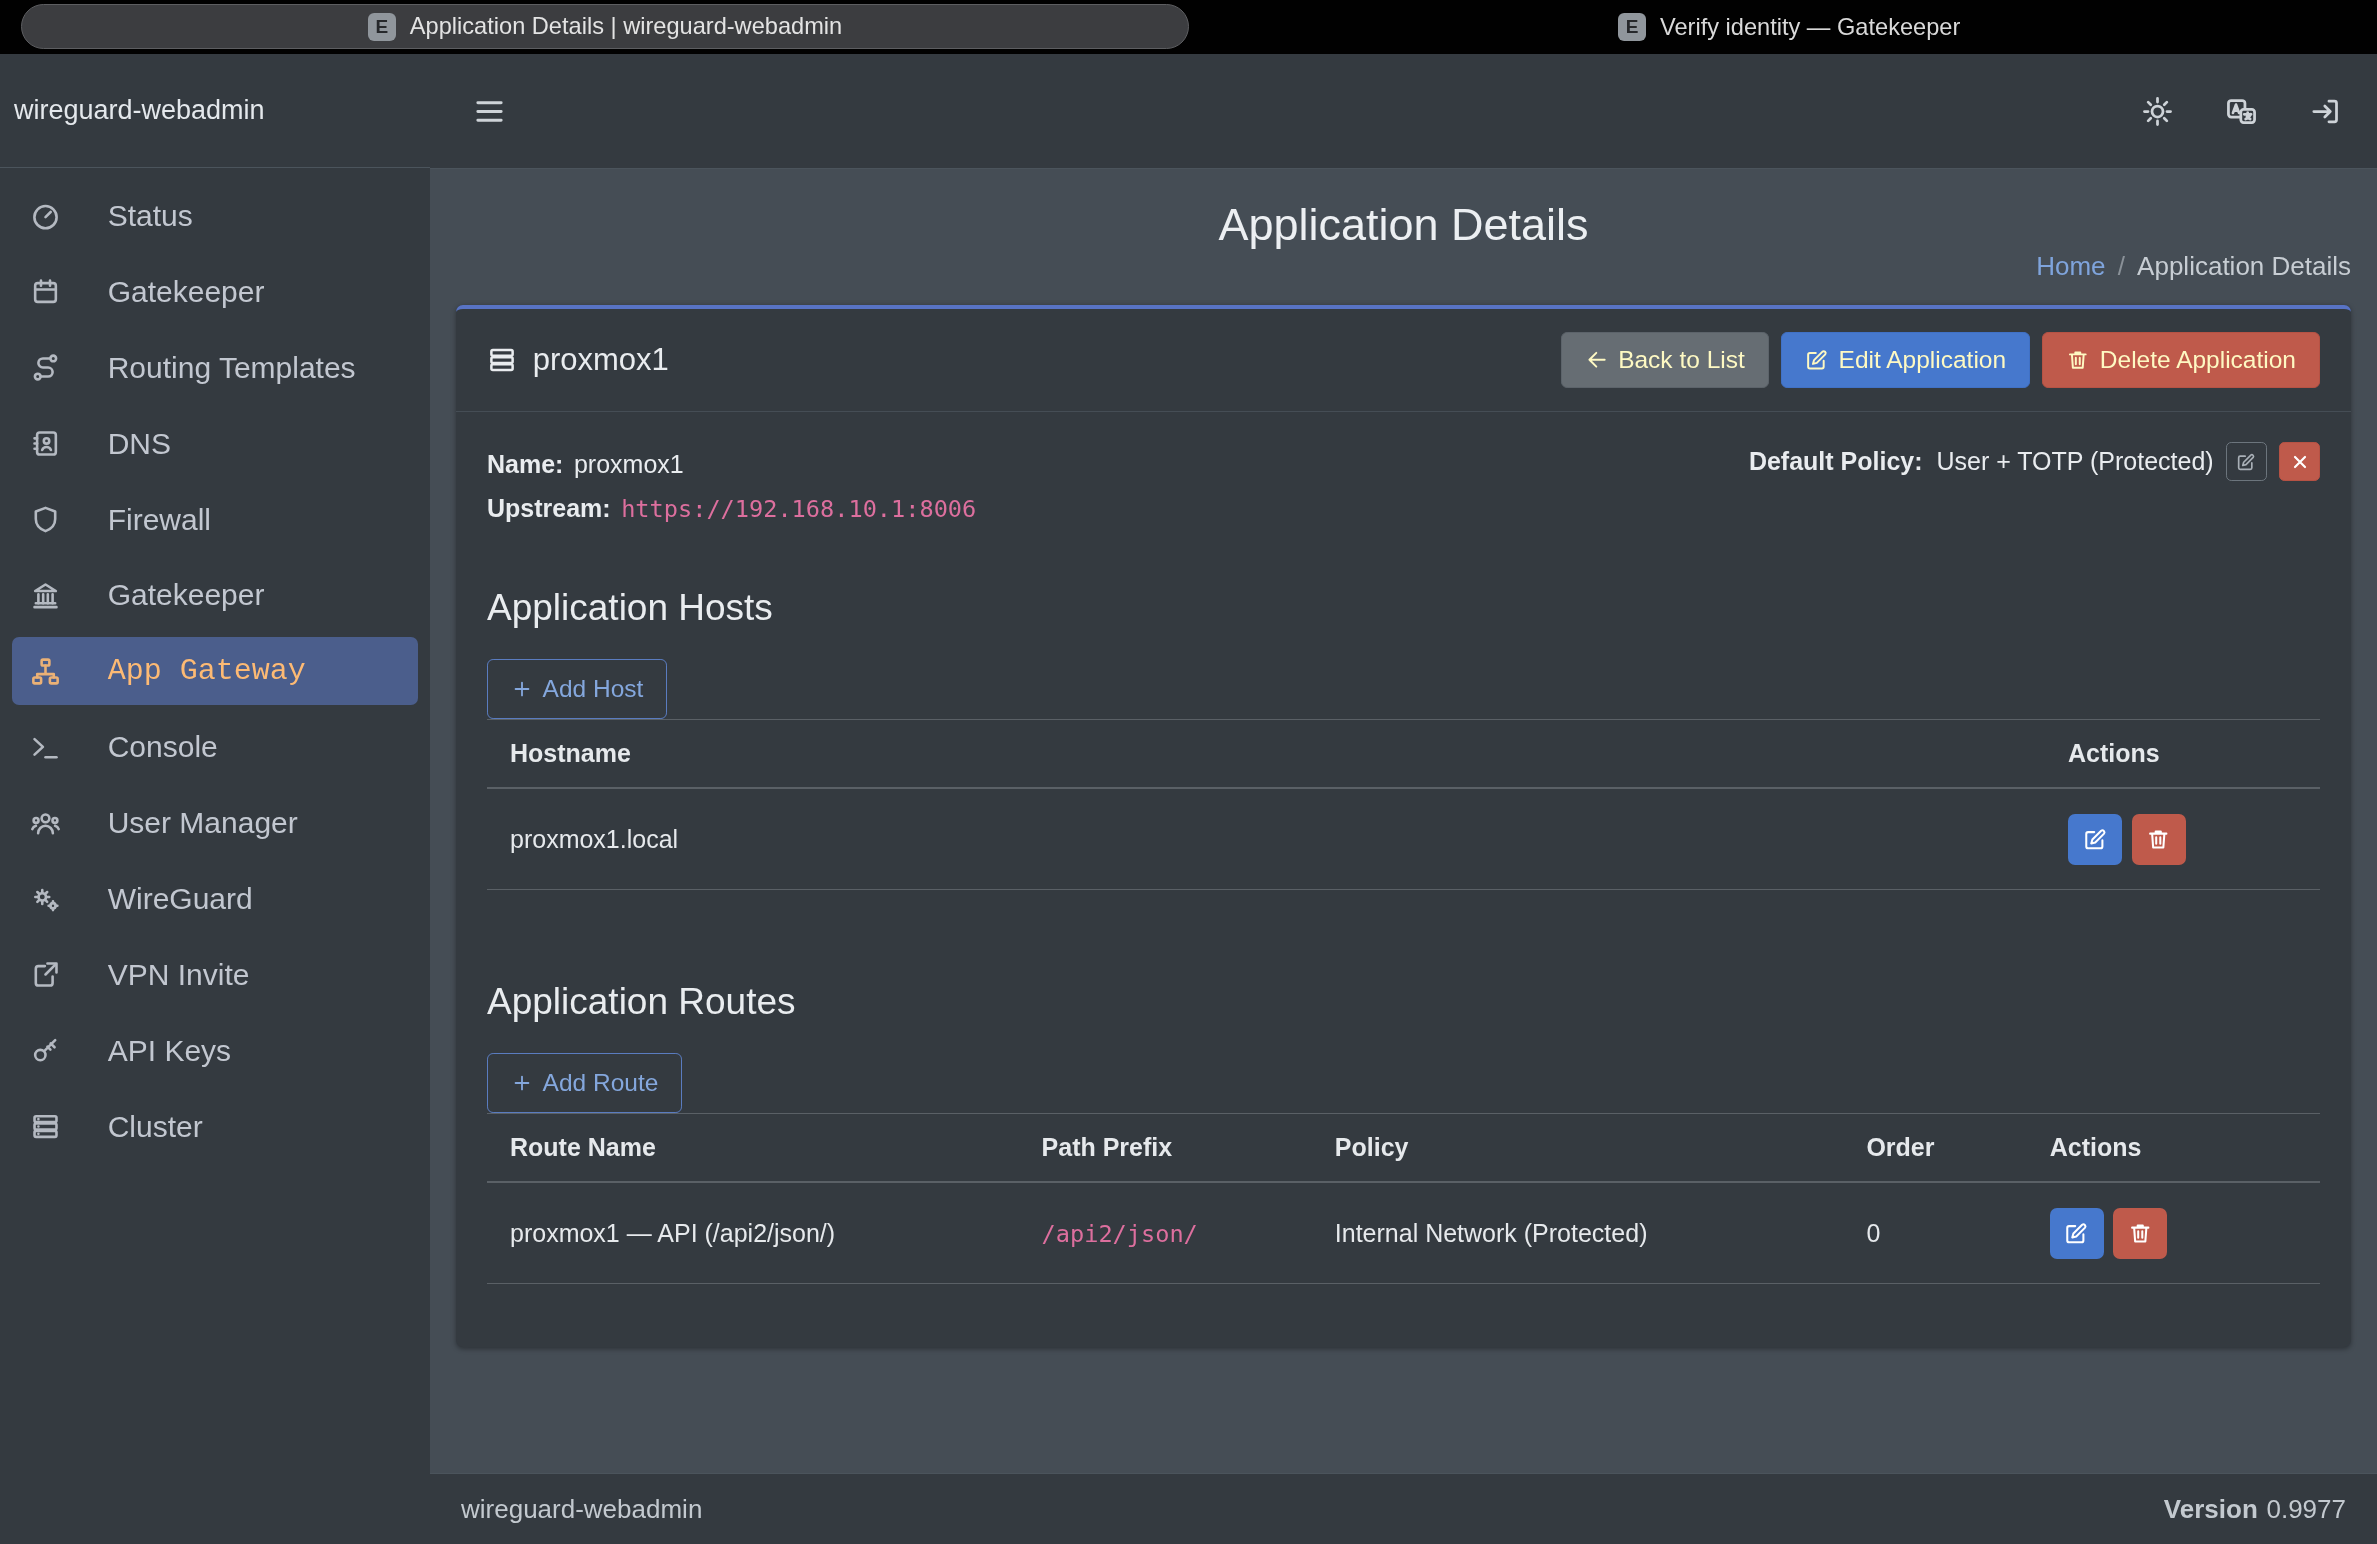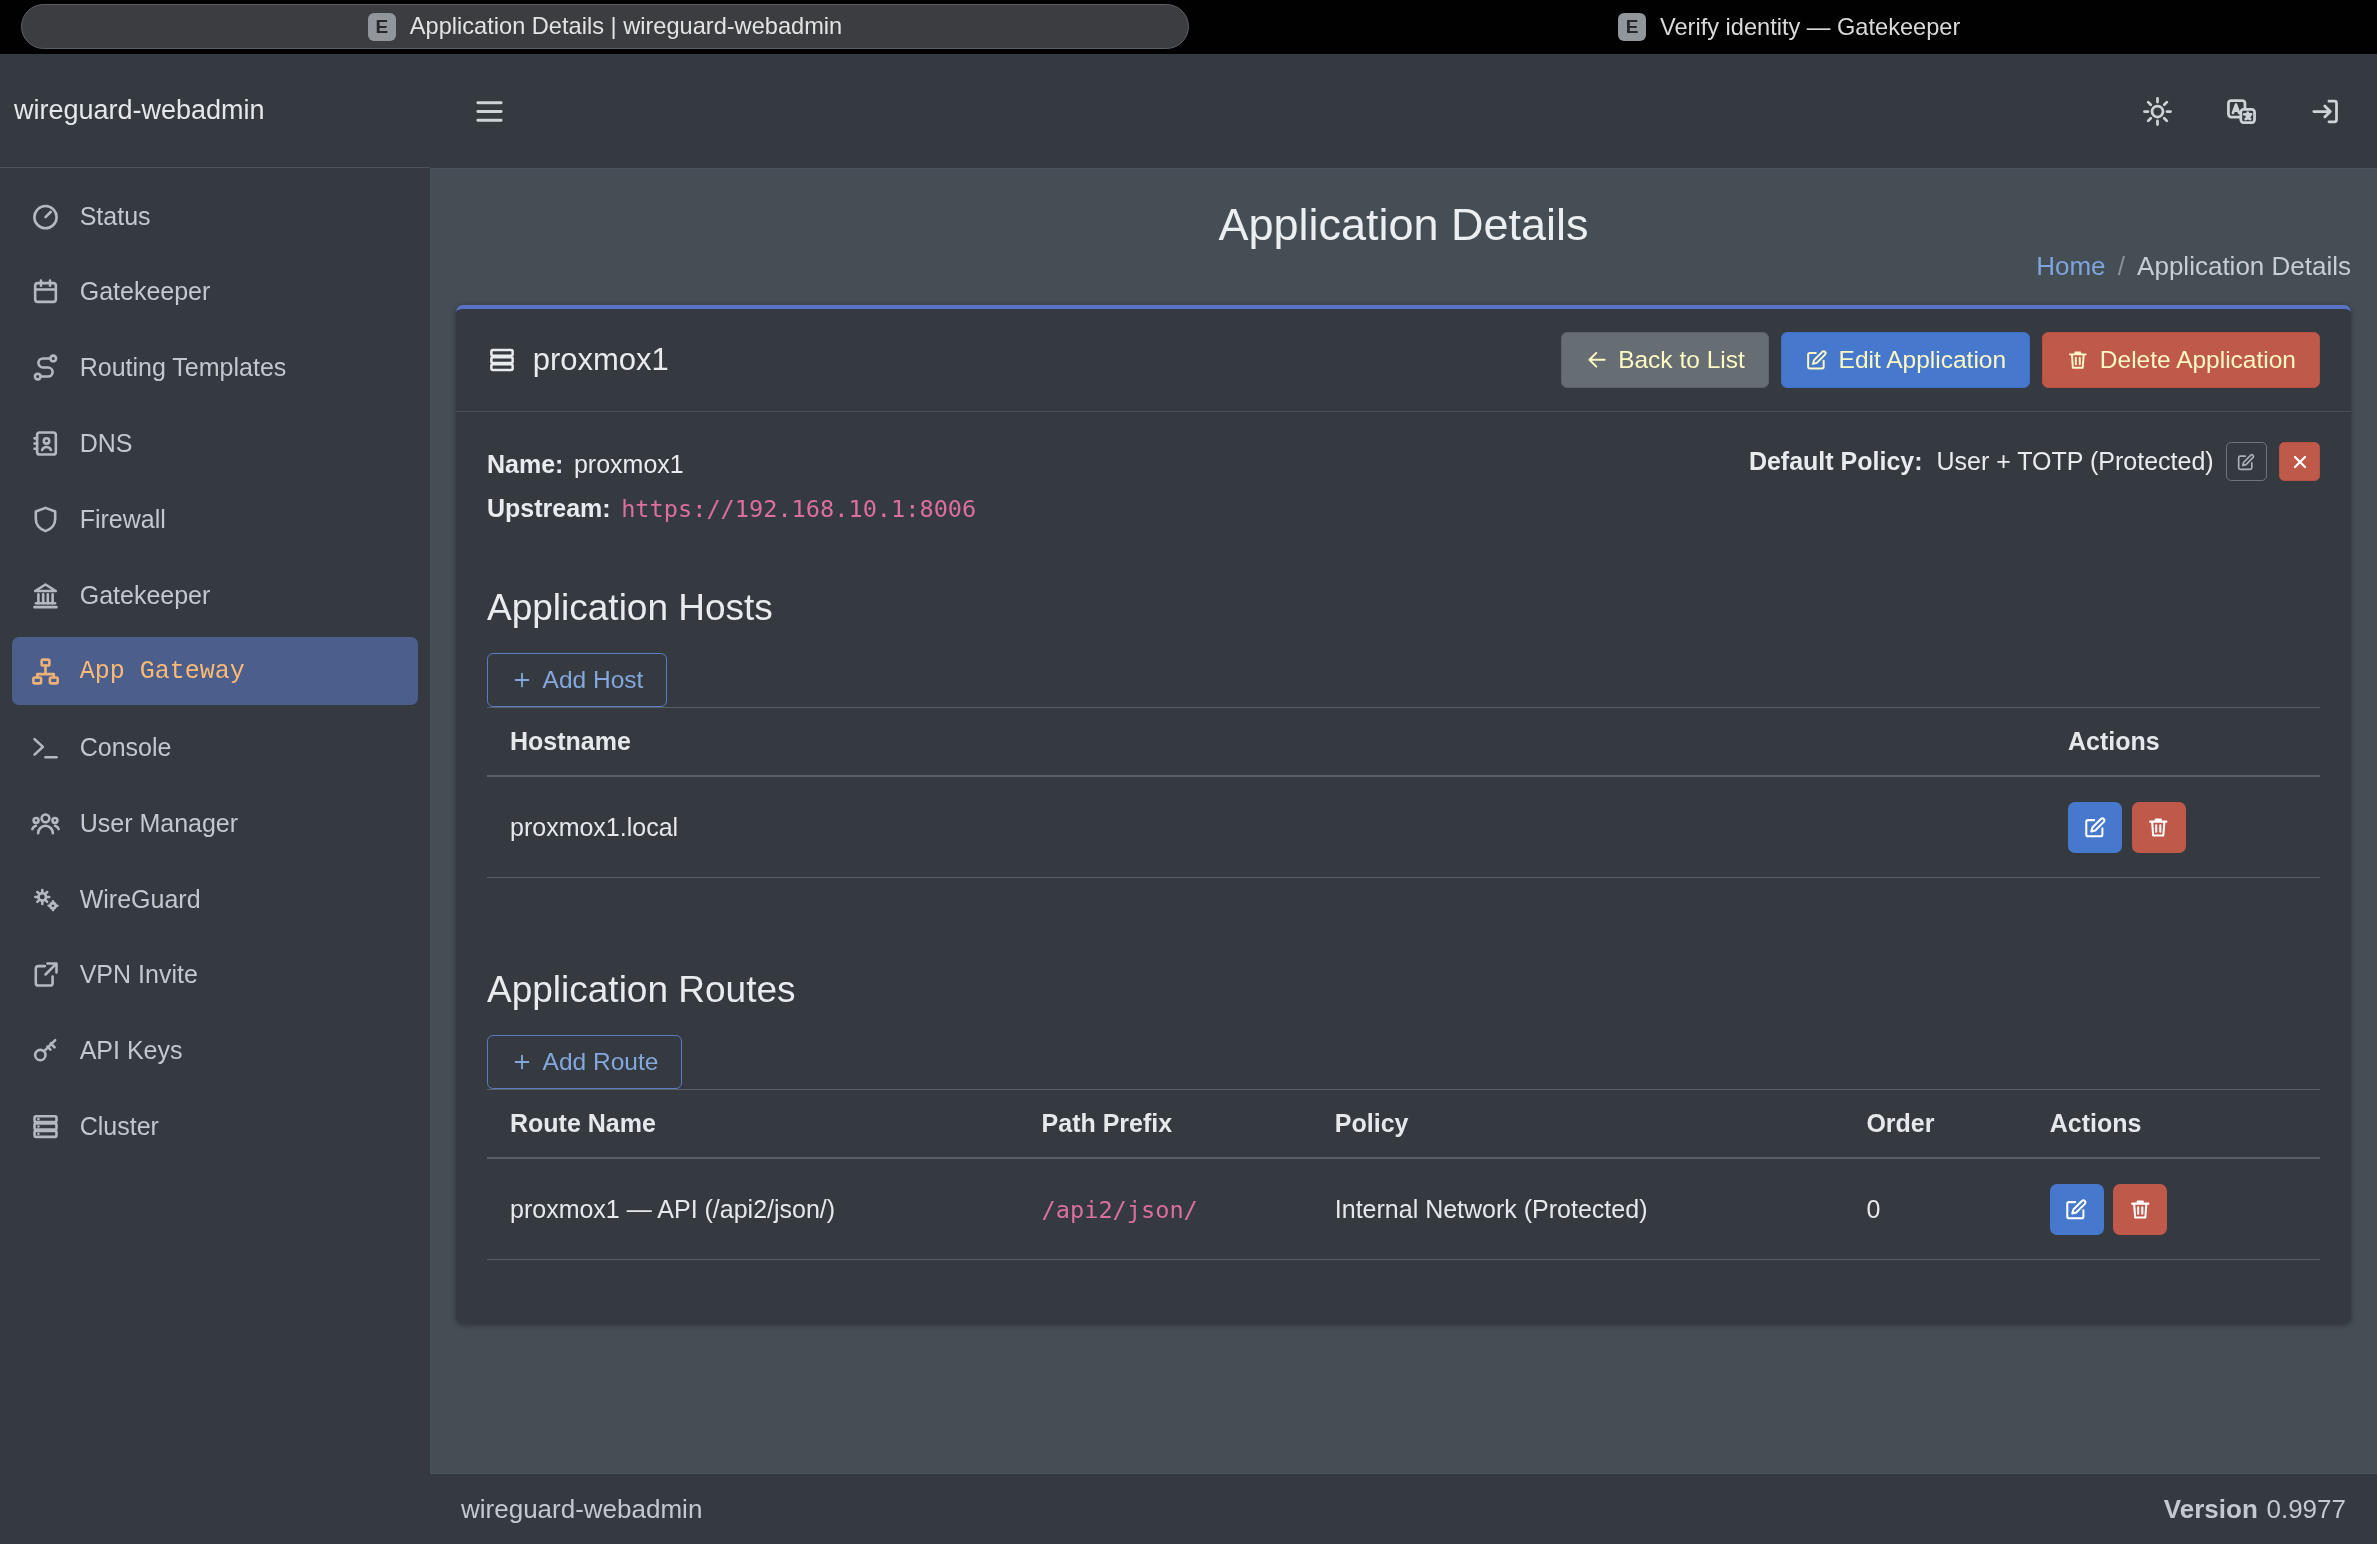--- a/index.html
+++ b/index.html
@@ -20,21 +20,21 @@
     font-weight:700; font-size:19px; display:flex; align-items:center; justify-content:center; flex:0 0 auto; }
 
   
   .app { display:flex; height:1490px; }
 
   .sidebar { width:430px; flex:0 0 auto; background:#343a40; }
   .brand { height:114px; border-bottom:0.9px solid #4b545c; display:flex; align-items:center;
     padding-left:14px; font-size:27px; color:#e4e8ec; }
   .nav { padding:14px 12.2px; }
   .nav-item { display:flex; align-items:center; height:68px; margin-bottom:7.9px; padding:0 17.5px;
-    border-radius:7px; color:#c2c7d0; font-size:25px; text-decoration:none; }
+    border-radius:7px; color:#c2c7d0; font-size:30px; text-decoration:none;gap:28px; }
   .nav-item .ic { width:31px; height:31px; margin-right:19px; flex:0 0 auto; opacity:.9; }
   .nav-item.active { background:#4b5e8c; color:#fdba74;font-family:Liberation Mono, monospace; }
 
   .content { flex:1; display:flex; flex-direction:column; background:#454d55; }
 
   .topbar { height:115px; flex:0 0 auto; background:#343a40; border-bottom:0.9px solid #4b545c;
     display:flex; align-items:center; padding:0 35px 0 42px; color:#ced3d8; }
   .hamburger .ic { width:35px; height:35px; }
   .topbar-right { margin-left:auto; display:flex; align-items:center; gap:51px; }
   .topbar-right .ic { width:33px; height:33px; }
@@ -69,21 +69,21 @@
   .policy { display:flex; align-items:center; gap:12.2px; }
   .policy b { margin-right:1.7px; }
   .mini-btn { width:41px; height:39px; border-radius:5.2px; display:inline-flex; align-items:center;
     justify-content:center; }
   .mini-outline { background:transparent; border:0.9px solid #6c757d; color:#a9b0b7; }
   .mini-danger { background:#bf5a4b; border:0.9px solid #b65244; color:#fff; }
   .mini-btn .ic { width:20px; height:20px; }
 
   .section-heading { font-size:37px; font-weight:500; color:#e9ecef; margin-top:56px; }
   .routes-heading { margin-top:91px; }
-  .btn-add { margin-top:24px; height:54px; padding:0 23px; background:transparent;
+  .btn-add { margin-top:30px; height:60px; padding:0 23px; background:transparent;
     border:1.7px solid #5a7cc0; border-radius:6.1px; color:#84a7dd; font-size:24.5px;
     display:inline-flex; align-items:center; gap:9.6px; }
   .btn-add .ic { width:22px; height:22px; }
 
   table { width:100%; border-collapse:collapse; font-size:25px; color:#e6e9ec; }
   th { text-align:left; font-weight:700; padding:19px 23px; border-top:0.9px solid #5a6066;
     border-bottom:2.6px solid #5a6066; }
   td { padding:24.5px 23px; border-bottom:0.9px solid #5a6066; vertical-align:middle; }
   .actions { display:flex; gap:9.6px; }
   .action-btn { width:54px; height:51px; border:0; border-radius:7px; color:#fff;

